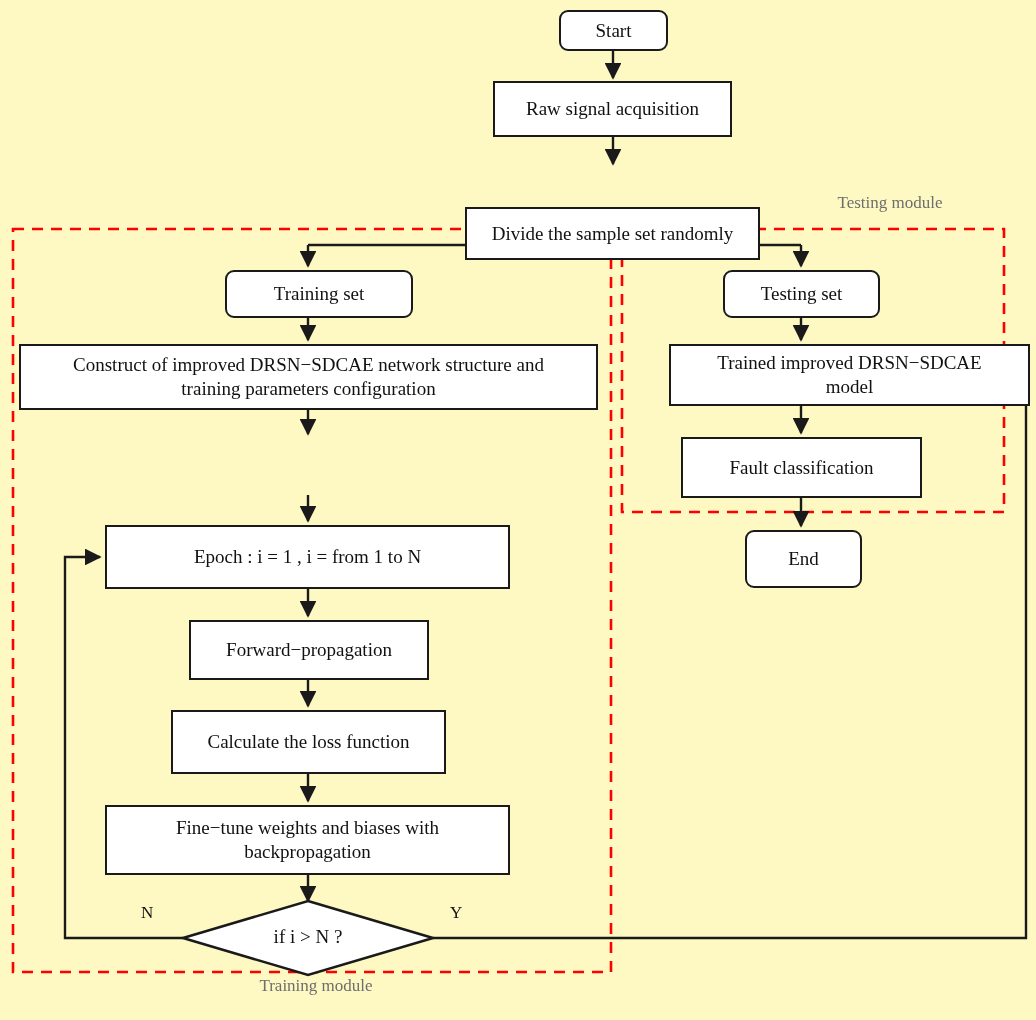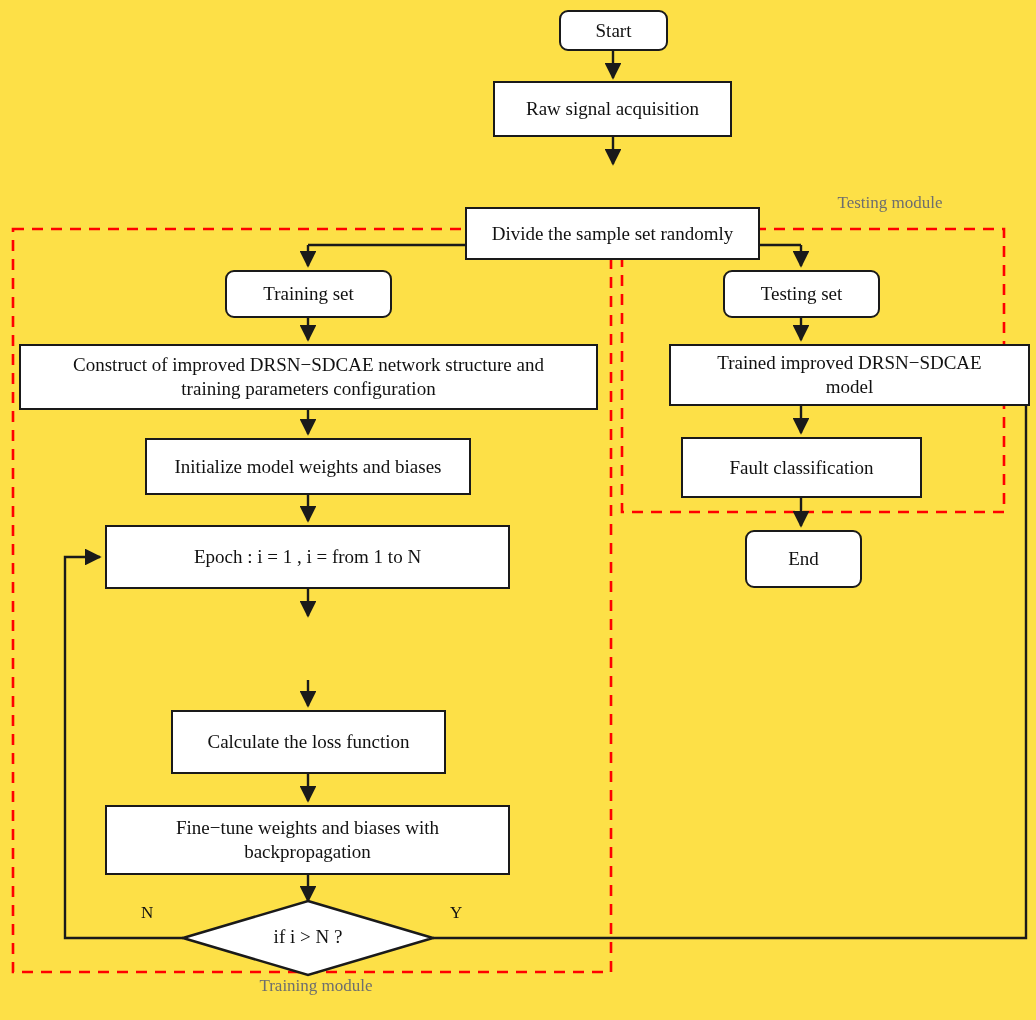--- a/index.html
+++ b/index.html
@@ -4,21 +4,21 @@
 <style>
   html, body {
     margin: 0;
     padding: 0;
     background: #ffffff;
   }
   #canvas {
     position: relative;
     width: 1036px;
     height: 1020px;
-    background: #fde047;
+    background: #fef9c3;
     font-family: "Liberation Serif", "DejaVu Serif", serif;
     overflow: hidden;
   }
   svg.layer {
     position: absolute;
     left: 0;
     top: 0;
     width: 1036px;
     height: 1020px;
   }
@@ -125,37 +125,37 @@
   </div>
 
   <div class="node" style="left:493px; top:81px; width:239px; height:56px; font-size:19px;">
     <span class="node-label">Raw signal acquisition</span>
   </div>
 
   <div class="node" style="left:465px; top:167px; width:295px; height:53px; font-size:19px;margin-top:40px;">
     <span class="node-label">Divide the sample set randomly</span>
   </div>
 
-  <div class="node terminator" style="left:225px; top:270px; width:167px; height:48px; font-size:19px;align-items:center;">
+  <div class="node terminator" style="left:225px; top:270px; width:188px; height:48px; font-size:19px;align-items:center;">
     <span class="node-label">Training set</span>
   </div>
 
   <div class="node" style="left:19px; top:344px; width:579px; height:66px; font-size:19px;">
     <span class="node-label">Construct of improved DRSN−SDCAE network structure and
 training parameters configuration</span>
   </div>
 
-  <div class="node" style="left:145px; top:438px; width:326px; height:57px; font-size:19px;">
-    <span class="node-label">Initialize model weights and biases</span>
-  </div>
 
   <div class="node" style="left:105px; top:525px; width:405px; height:64px; font-size:19px;">
     <span class="node-label">Epoch : i = 1 , i = from 1 to N</span>
   </div>
 
+  <div class="node" style="left:189px; top:620px; width:240px; height:60px; font-size:19px;">
+    <span class="node-label">Forward−propagation</span>
+  </div>
 
   <div class="node" style="left:171px; top:710px; width:275px; height:64px; font-size:19px;">
     <span class="node-label">Calculate the loss function</span>
   </div>
 
   <div class="node" style="left:105px; top:805px; width:405px; height:70px; font-size:19px;">
     <span class="node-label">Fine−tune weights and biases with
 backpropagation</span>
   </div>
 

